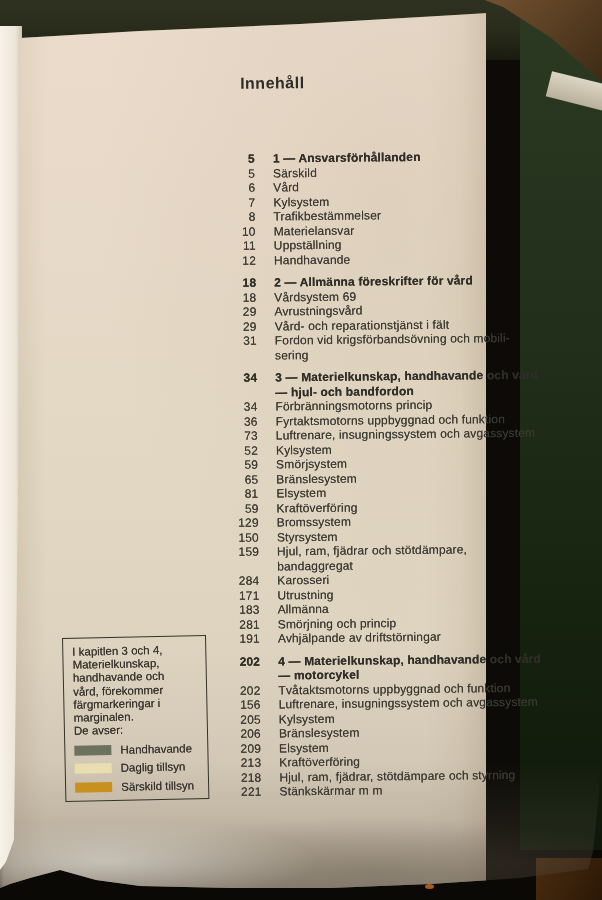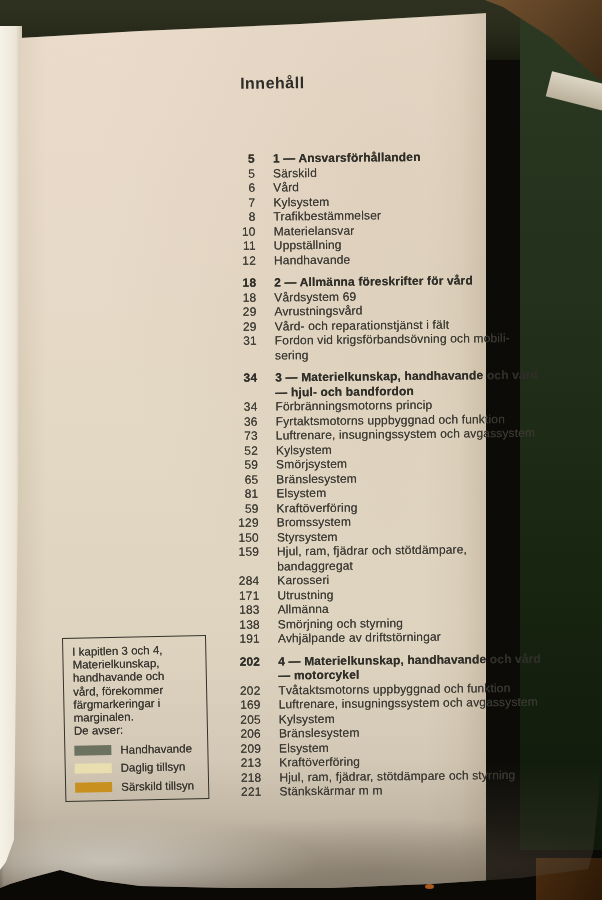--- a/index.html
+++ b/index.html
@@ -256,23 +256,23 @@
                 <div class="line">Utrustning</div>
               </div>
             </div>
             <div class="toc-row">
               <div class="num">183</div>
               <div class="lbl">
                 <div class="line">Allmänna</div>
               </div>
             </div>
             <div class="toc-row">
-              <div class="num">138</div>
-              <div class="lbl">
-                <div class="line">Smörjning och styrning</div>
+              <div class="num">281</div>
+              <div class="lbl">
+                <div class="line">Smörjning och princip</div>
               </div>
             </div>
             <div class="toc-row">
               <div class="num">191</div>
               <div class="lbl">
                 <div class="line">Avhjälpande av driftstörningar</div>
               </div>
             </div>
           </div>
           <div class="toc-section">
@@ -283,21 +283,21 @@
                 <div class="line">— motorcykel</div>
               </div>
             </div>
             <div class="toc-row">
               <div class="num">202</div>
               <div class="lbl">
                 <div class="line">Tvåtaktsmotorns uppbyggnad och funktion</div>
               </div>
             </div>
             <div class="toc-row">
-              <div class="num">169</div>
+              <div class="num">156</div>
               <div class="lbl">
                 <div class="line">Luftrenare, insugningssystem och avgassystem</div>
               </div>
             </div>
             <div class="toc-row">
               <div class="num">205</div>
               <div class="lbl">
                 <div class="line">Kylsystem</div>
               </div>
             </div>

